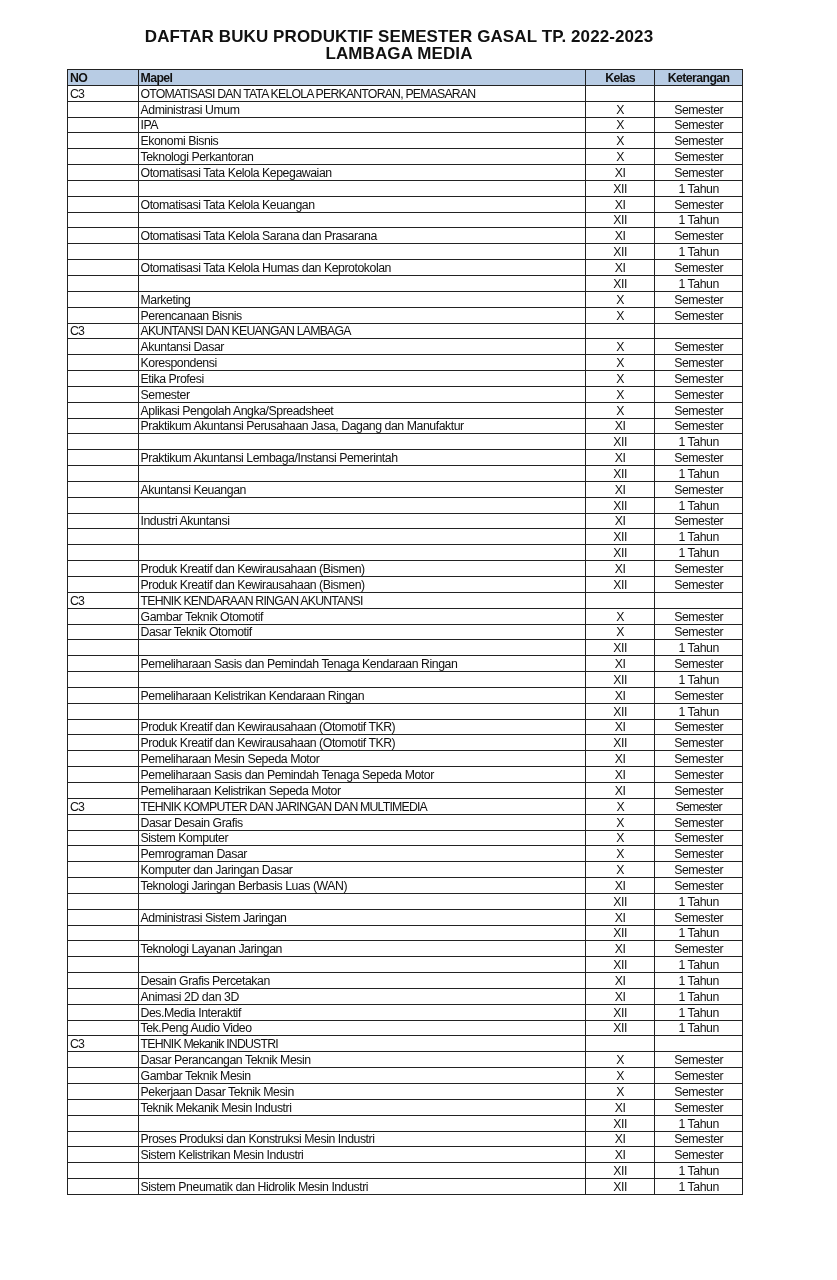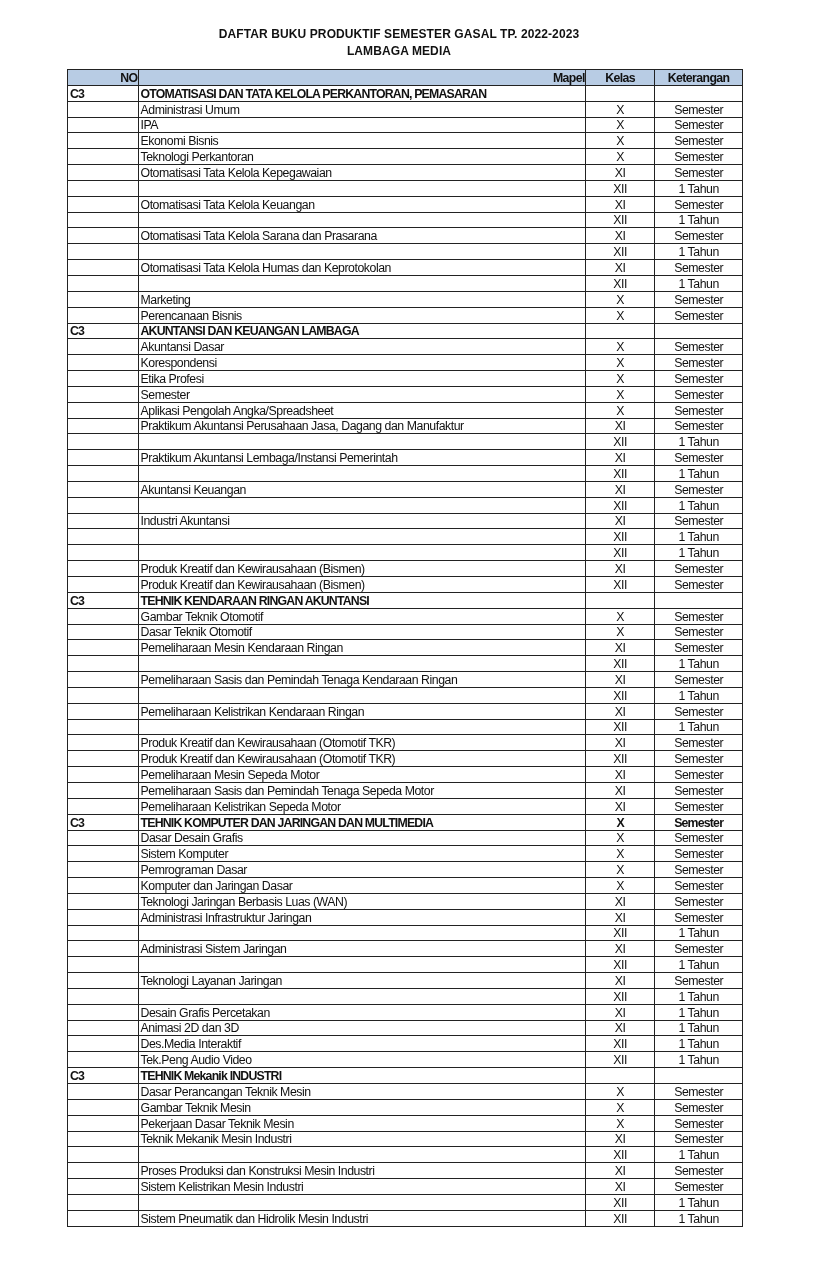--- a/index.html
+++ b/index.html
@@ -1,28 +1,28 @@
 <!DOCTYPE html>
 <html><head>
 <meta charset="utf-8">
 <style>
   html, body { margin: 0; padding: 0; background: #ffffff; }
   body { width: 837px; height: 1280px; position: relative; overflow: hidden; font-family: "Liberation Sans", sans-serif; color: #111; }
-  .title { position: absolute; left: 0; width: 798px; text-align: center; font-weight: bold; font-size: 12px; letter-spacing: 0.1px; }
+  .title { position: absolute; left: 0; width: 798px; text-align: center; font-weight: bold; font-size: 17px; letter-spacing: 0.1px; }
   .t1 { top: 27px; }
   .t2 { top: 44px; }
   table.sheet { position: absolute; left: 67px; top: 69px; border-collapse: collapse; table-layout: fixed; width: 676px; }
   table.sheet td, table.sheet th { border: 1px solid #222; height: 14.85px; padding: 0 0 0 2px; font-size: 12.3px; line-height: 14px; white-space: nowrap; overflow: hidden; font-weight: normal; letter-spacing: -0.45px; vertical-align: bottom; }
-  table.sheet th { background: #b8cce4; text-align: right; font-weight: bold; letter-spacing: -0.6px; }
+  table.sheet th { background: #b8cce4; text-align: left; font-weight: bold; letter-spacing: -0.6px; }
   table.sheet th.c, table.sheet td.c { text-align: center; padding: 0; }
   .col-no { width: 70px; }
   .col-mapel { width: 444px; }
   .col-kelas { width: 69px; }
   .col-ket { width: 87px; }
-  tr.section td { font-weight: bold; letter-spacing: -0.8px; }
+  tr.section td { font-weight: normal; letter-spacing: -0.8px; }
   td.kelas { font-size: 12px; }
 </style>
 </head>
 <body>
 
 <div class="title t1">DAFTAR BUKU PRODUKTIF SEMESTER GASAL TP. 2022-2023</div>
 <div class="title t2">LAMBAGA MEDIA</div>
 
 <table class="sheet">
   <colgroup>
@@ -245,26 +245,20 @@
         <td class="c">Semester</td>
       </tr>
       <tr>
         <td></td>
         <td>Dasar Teknik Otomotif</td>
         <td class="c kelas">X</td>
         <td class="c">Semester</td>
       </tr>
       <tr>
         <td></td>
-        <td>Pemeliharaan Mesin Kendaraan Ringan</td>
-        <td class="c kelas">XI</td>
-        <td class="c">Semester</td>
-      </tr>
-      <tr>
-        <td></td>
         <td></td>
         <td class="c kelas">XII</td>
         <td class="c">1 Tahun</td>
       </tr>
       <tr>
         <td></td>
         <td>Pemeliharaan Sasis dan Pemindah Tenaga Kendaraan Ringan</td>
         <td class="c kelas">XI</td>
         <td class="c">Semester</td>
       </tr>
@@ -342,26 +336,20 @@
       </tr>
       <tr>
         <td></td>
         <td>Komputer dan Jaringan Dasar</td>
         <td class="c kelas">X</td>
         <td class="c">Semester</td>
       </tr>
       <tr>
         <td></td>
         <td>Teknologi Jaringan Berbasis Luas (WAN)</td>
-        <td class="c kelas">XI</td>
-        <td class="c">Semester</td>
-      </tr>
-      <tr>
-        <td></td>
-        <td>Administrasi Infrastruktur Jaringan</td>
         <td class="c kelas">XI</td>
         <td class="c">Semester</td>
       </tr>
       <tr>
         <td></td>
         <td></td>
         <td class="c kelas">XII</td>
         <td class="c">1 Tahun</td>
       </tr>
       <tr>

